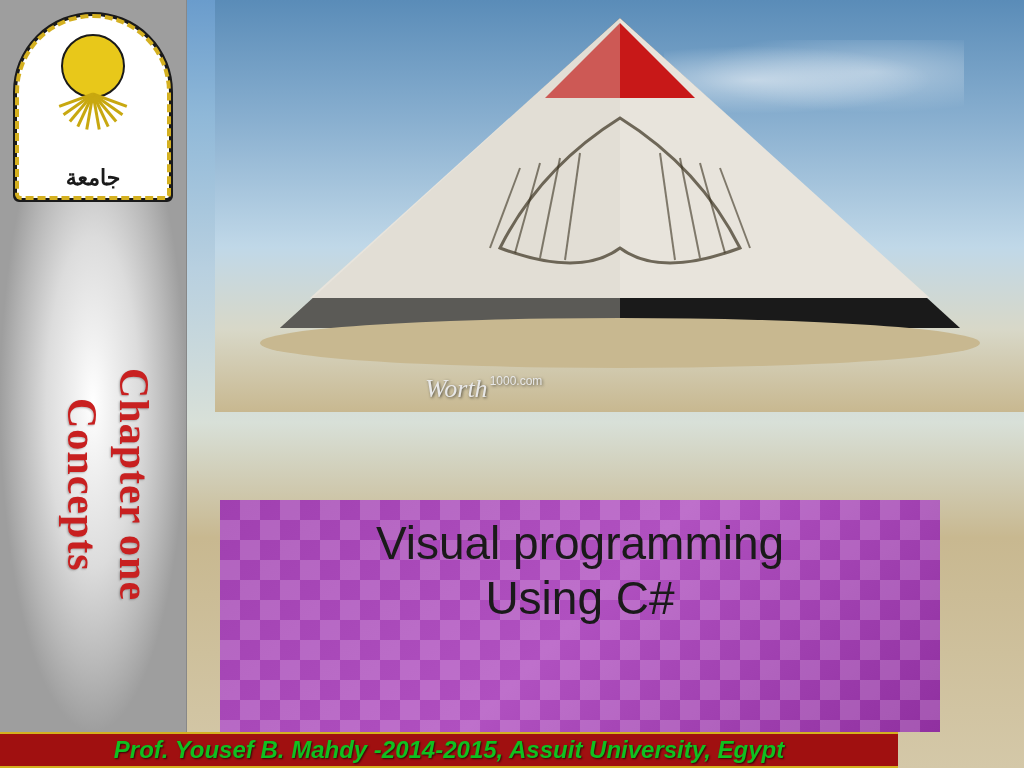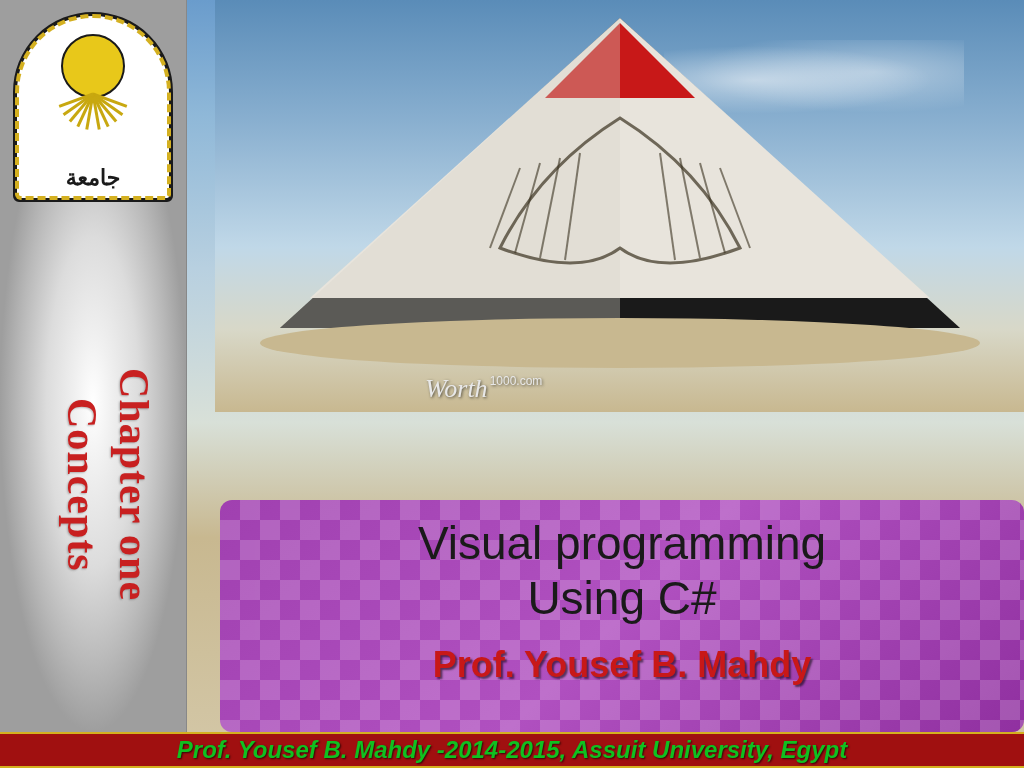--- a/index.html
+++ b/index.html
@@ -150,27 +150,26 @@
     font-size: 12px;
     font-style: normal;
     vertical-align: top;
     margin-left: 2px;
   }
   
   .title-panel {
     position: absolute;
     left: 220px;
     top: 500px;
-    width: 804px;
+    width: 720px;
     height: 232px;
     background:
       linear-gradient(135deg, #a040b0 0%, #b050c0 50%, #9030a0 100%);
     background-size: 100% 100%;
     overflow: hidden;
-    border-radius: 12px;
   }
   .title-pattern {
     position: absolute;
     inset: 0;
     opacity: 0.18;
     background-image:
       linear-gradient(45deg, #fff 25%, transparent 25%),
       linear-gradient(-45deg, #fff 25%, transparent 25%),
       linear-gradient(45deg, transparent 75%, #fff 75%),
       linear-gradient(-45deg, transparent 75%, #fff 75%);
@@ -194,21 +193,21 @@
     font-size: 36px;
     color: #c81818;
     text-shadow: 2px 2px 2px rgba(0,0,0,0.55);
     margin-top: 18px;
   }
   
   .footer {
     position: absolute;
     left: 0;
     bottom: 0;
-    width: 1024px;
+    width: 898px;
     height: 36px;
     background: #a01010;
     border-top: 2px solid #d4b020;
     border-bottom: 2px solid #d4b020;
     display: flex;
     align-items: center;
     justify-content: center;
   }
   .footer-text {
     color: #10c020;
@@ -273,20 +272,19 @@
       <span>Worth</span><span class="watermark-sub">1000.com</span>
     </div>
   </div>
 
   <div class="title-panel">
     <div class="title-pattern"></div>
     <div class="title-main">
       <div>Visual programming</div>
       <div>Using C#</div>
     </div>
-    <div class="title-sub">Prof. Yousef B. Mahdy</div>
   </div>
 
   <div class="footer">
     <div class="footer-text">Prof. Yousef B. Mahdy -2014-2015, Assuit University, Egypt</div>
   </div>
 
 </div>
 
 </body></html>

